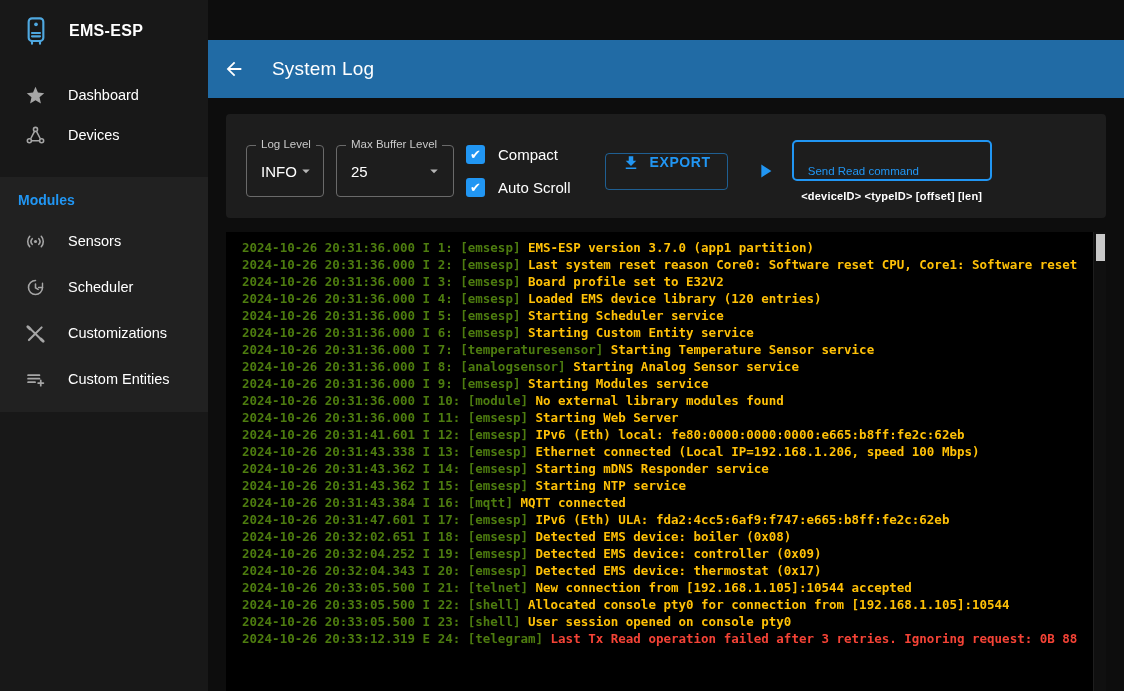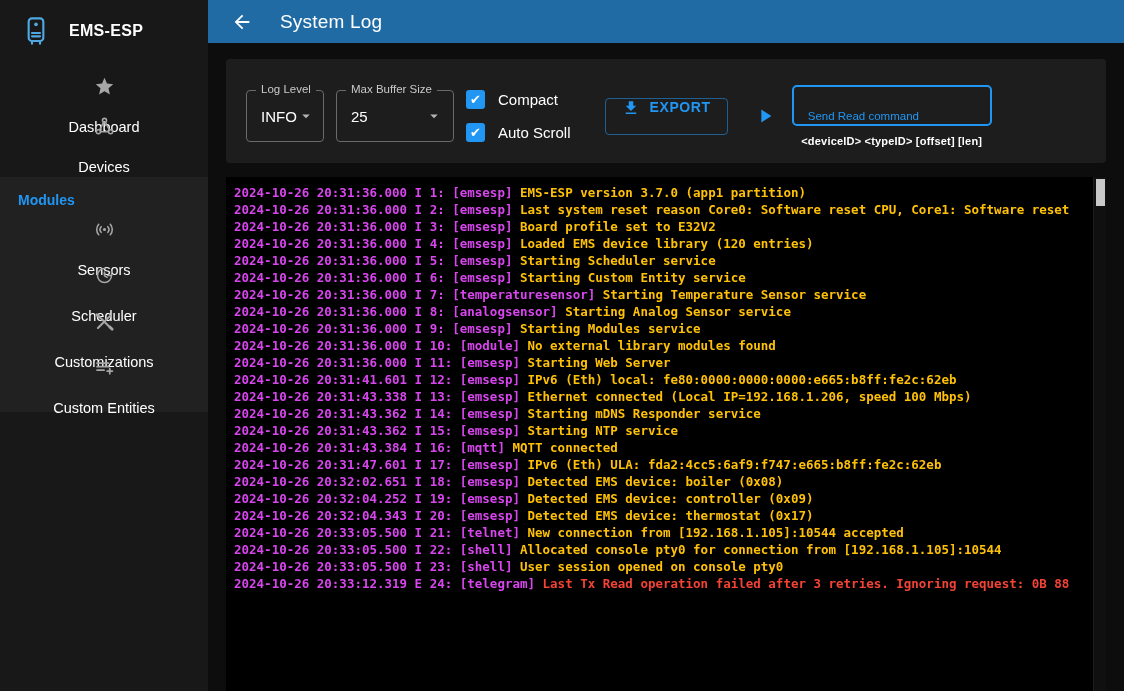--- a/index.html
+++ b/index.html
@@ -10,30 +10,30 @@
     font-family: "Liberation Sans", sans-serif;
     background: var(--page-bg, #0d0d0d);
     overflow: hidden;
   }
 
   
   .sidebar { width: 208px; min-width: 208px; background: var(--sidebar-bg, #181818); display: flex; flex-direction: column; }
   .sidebar-header { height: 61px; display: flex; align-items: center; gap: 15px; padding: 0 18px; }
   .app-title { color: #fff; font-size: 16px; font-weight: 700; letter-spacing: .3px; }
   .nav-top { padding-top: 14px; }
-  .nav-item { height: 40px; display: flex; align-items: center; gap: 22px; padding: 0 24px; color: #fff; font-size: 14.5px; font-weight: 500; cursor: pointer; flex-direction: column; }
+  .nav-item { height: 40px; display: flex; align-items: center; gap: 22px; padding: 0 24px; color: #fff; font-size: 14.5px; font-weight: 500; cursor: pointer; }
   .nav-icon { width: 22px; height: 22px; color: #a6a6a6; display: flex; align-items: center; justify-content: center; flex: none; }
   .nav-icon svg { width: 21px; height: 21px; }
   .modules-section { margin-top: 22px; background: #212121; padding: 2px 0 10px; }
   .modules-label { padding: 13px 18px 10px; color: var(--accent, #2196f3); font-size: 14px; font-weight: 700; }
   .modules-section .nav-item { height: 46px; }
 
   
   .main { flex: 1; display: flex; flex-direction: column; min-width: 0; }
-  .appbar { height: 43px; background: var(--appbar, #216ba5); display: flex; align-items: center; gap: 24px; padding: 0 20px; flex: none; }
+  .appbar { height: 58px; background: var(--appbar, #216ba5); display: flex; align-items: center; gap: 24px; padding: 0 12px; flex: none; margin-top: 40px; }
   .back-btn { width: 28px; height: 28px; color: #fff; display: flex; align-items: center; justify-content: center; cursor: pointer; background: none; border: none; padding: 0; }
   .back-btn svg { width: 22px; height: 22px; }
   .appbar-title { color: #fff; font-size: 19px; font-weight: 500; letter-spacing: .2px; }
 
   .content { flex: 1; display: flex; flex-direction: column; padding: 16px 18px 0; gap: 14px; min-height: 0; }
 
   
   .controls-card { background: var(--card-bg, #1d1d1d); border-radius: 4px; padding: 26px 20px 16px; display: flex; align-items: center; gap: 12px; flex: none; }
   .mui-select { position: relative; height: 52px; border: 1px solid #6a6a6a; border-radius: 4px; display: flex; align-items: center; justify-content: space-between; padding: 0 10px 0 14px; color: #fff; font-size: 15px; cursor: pointer; background: transparent; }
   .select-loglevel { width: 78px; }
@@ -57,21 +57,21 @@
   .send-group { display: flex; flex-direction: column; align-items: center; gap: 9px; }
   .send-field { position: relative; width: 200px; height: 41px; border: 2px solid var(--accent, #2196f3); border-radius: 5px; }
   .send-field .float-label { color: var(--accent, #2196f3); top: -9px; margin-top: 32px; }
   .send-input { width: 100%; height: 100%; border: none; outline: none; background: transparent; color: #fff; padding: 0 12px; font-size: 14px; font-family: inherit; }
   .send-helper { color: #fff; font-size: 11px; font-weight: 700; letter-spacing: .2px; }
 
   
   .log-panel { flex: 1; background: var(--log-bg, #000); position: relative; overflow: hidden; min-height: 0; }
   .log-lines { padding: 7px 8px 7px 8px; font-family: "DejaVu Sans Mono", "Liberation Mono", monospace; font-size: 12.5px; line-height: 17px; font-weight: 700; }
   .log-line { white-space: pre; overflow: hidden; }
-  .log-prefix { color: #d946ef; }
+  .log-prefix { color: #4d7c0f; margin-left: 8px; }
   .log-msg { color: var(--log-info, #ffc107); }
   .log-msg.error { color: var(--log-error, #f44336); }
   .log-scrollbar { position: absolute; top: 0; right: 0; bottom: 0; width: 13px; background: #101010; border-left: 1px solid #1e1e1e; }
   .log-thumb { position: absolute; top: 2px; left: 2px; width: 9px; height: 27px; background: #c9c9c9; cursor: pointer; }
 </style>
 </head>
 <body>
 
 <div class="sidebar">
   <div class="sidebar-header">
@@ -170,21 +170,21 @@
         <span class="float-label">Log Level</span>
         <span>INFO</span>
         <span class="caret">
           <svg viewBox="0 0 24 24" fill="currentColor">
               <path d="M7 10l5 5 5-5z"></path>
             </svg>
         </span>
       </div>
 
       <div class="mui-select select-buffer">
-        <span class="float-label">Max Buffer Size</span>
+        <span class="float-label">Max Buffer Level</span>
         <span>25</span>
         <span class="caret">
           <svg viewBox="0 0 24 24" fill="currentColor">
               <path d="M7 10l5 5 5-5z"></path>
             </svg>
         </span>
       </div>
 
       <div class="checkbox-col">
         <div class="checkbox-row">

